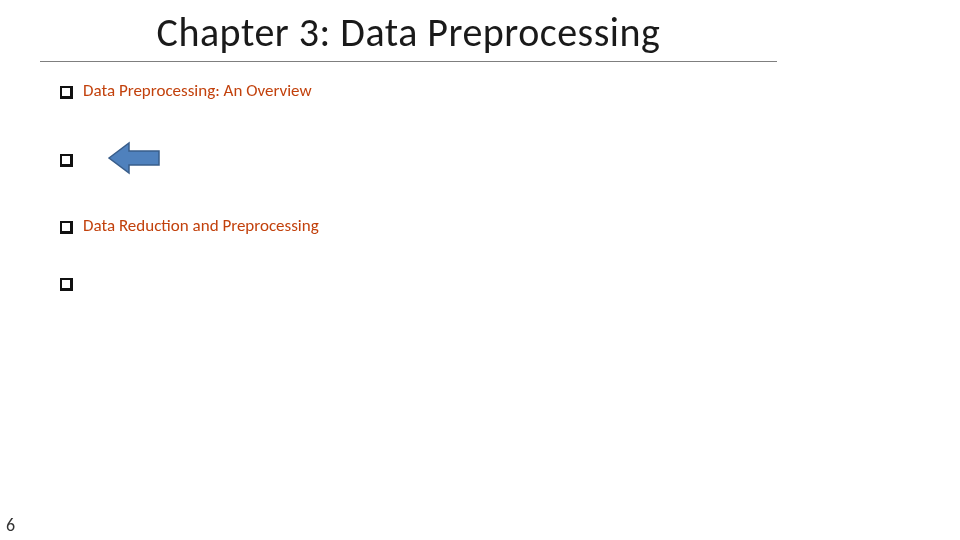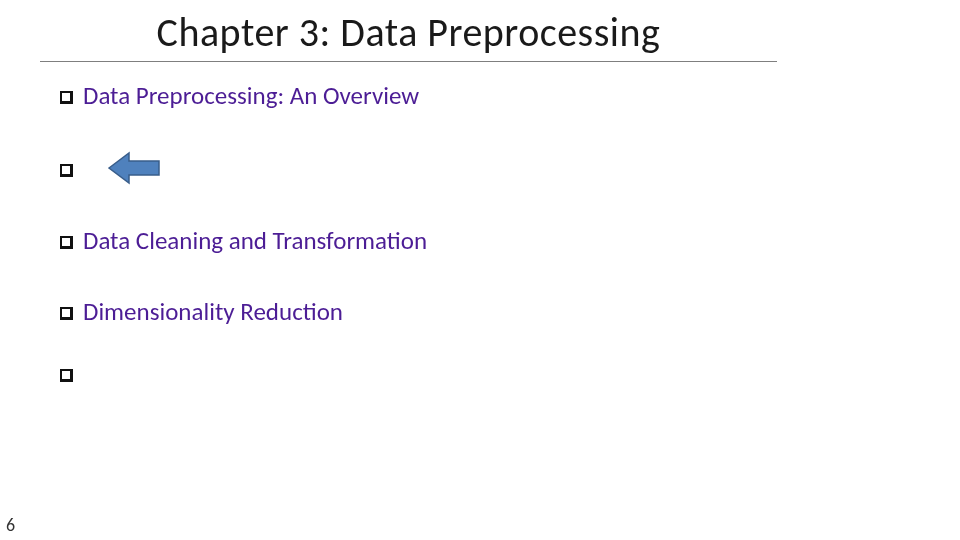--- a/index.html
+++ b/index.html
@@ -46,22 +46,22 @@
     border: 2px solid #111;
     margin-right: 10px;
     flex: 0 0 auto;
     box-sizing: border-box;
     position: relative;
     top: 2px;
     
     box-shadow: inset -2px -2px 0 -1px #111;
   }
   .item-text {
-    font-size: 25px;
-    color: #4c1d95;
+    font-size: 17px;
+    color: #c2410c;
   }
   .arrow-wrap {
     margin-left: 24px;
     display: inline-flex;
     align-items: center;
   }
   .page-num {
     position: absolute;
     left: 6px;
     bottom: 4px;
@@ -89,27 +89,23 @@
       <span class="arrow-wrap">
         <svg width="54" height="34" viewBox="0 0 54 34">
           <polygon points="2,17 22,2 22,10 52,10 52,24 22,24 22,32" stroke-width="1.5" style="stroke:#385d8a" fill="#4f81bd"></polygon>
         </svg>
       </span>
     </div>
 
 
     <div class="item">
       <span class="bullet"></span>
-      <span class="item-text">Data Cleaning and Transformation</span>
+      <span class="item-text">Data Reduction and Preprocessing</span>
     </div>
 
-    <div class="item">
-      <span class="bullet"></span>
-      <span class="item-text">Dimensionality Reduction</span>
-    </div>
 
     <div class="item">
       <span class="bullet"></span>
     </div>
 
   </div>
 
   <div class="page-num">6</div>
 </div>
 

